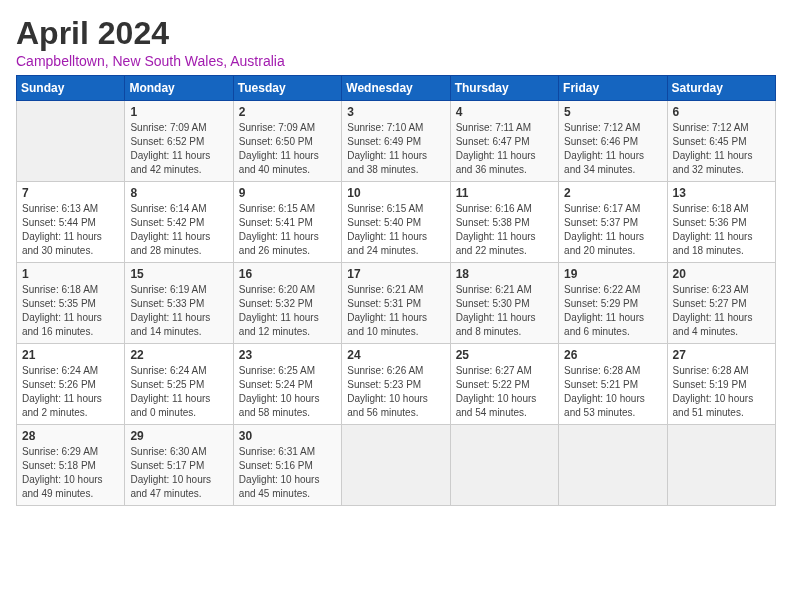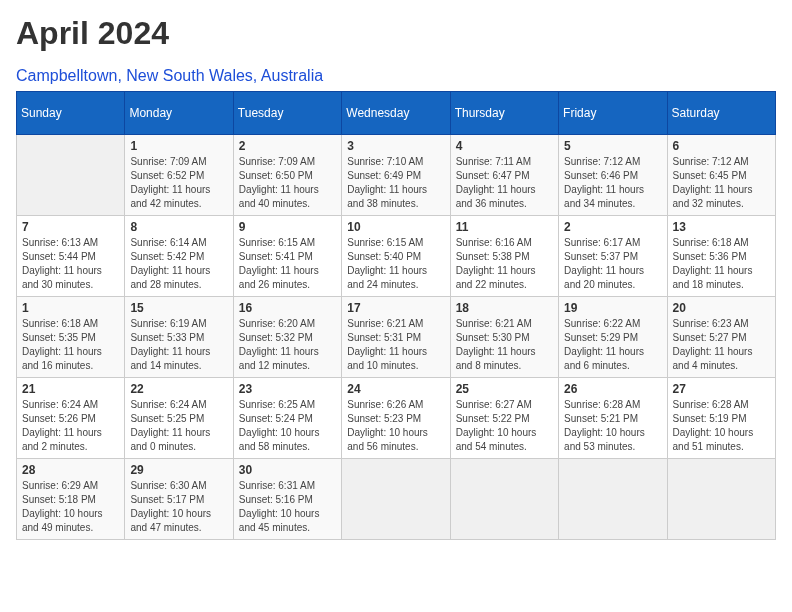--- a/index.html
+++ b/index.html
@@ -34,36 +34,36 @@
     }
     .title-block {
     }
     .month-title {
       font-size: 32px;
       font-weight: bold;
       color: #333;
       line-height: 1.1;
     }
     .location-title {
-      font-size: 16px;
-      color: #1d4ed8;
-      margin-top: 16px;
+      font-size: 14px;
+      color: #a21caf;
+      margin-top: 2px;
     }
     table {
       width: 100%;
       border-collapse: collapse;
       margin-top: 6px;
       table-layout: fixed;
     }
     thead tr th {
       background-color: #1565c0;
       color: #fff;
       font-size: 12px;
-      font-weight: normal;
-      padding: 14px 4px;
+      font-weight: bold;
+      padding: 5px 4px;
       text-align: left;
       border: 1px solid #0d47a1;
     }
     tbody tr td {
       border: 1px solid #ccc;
       vertical-align: top;
       padding: 4px 5px;
       font-size: 10px;
       color: #333;
       height: 80px;

